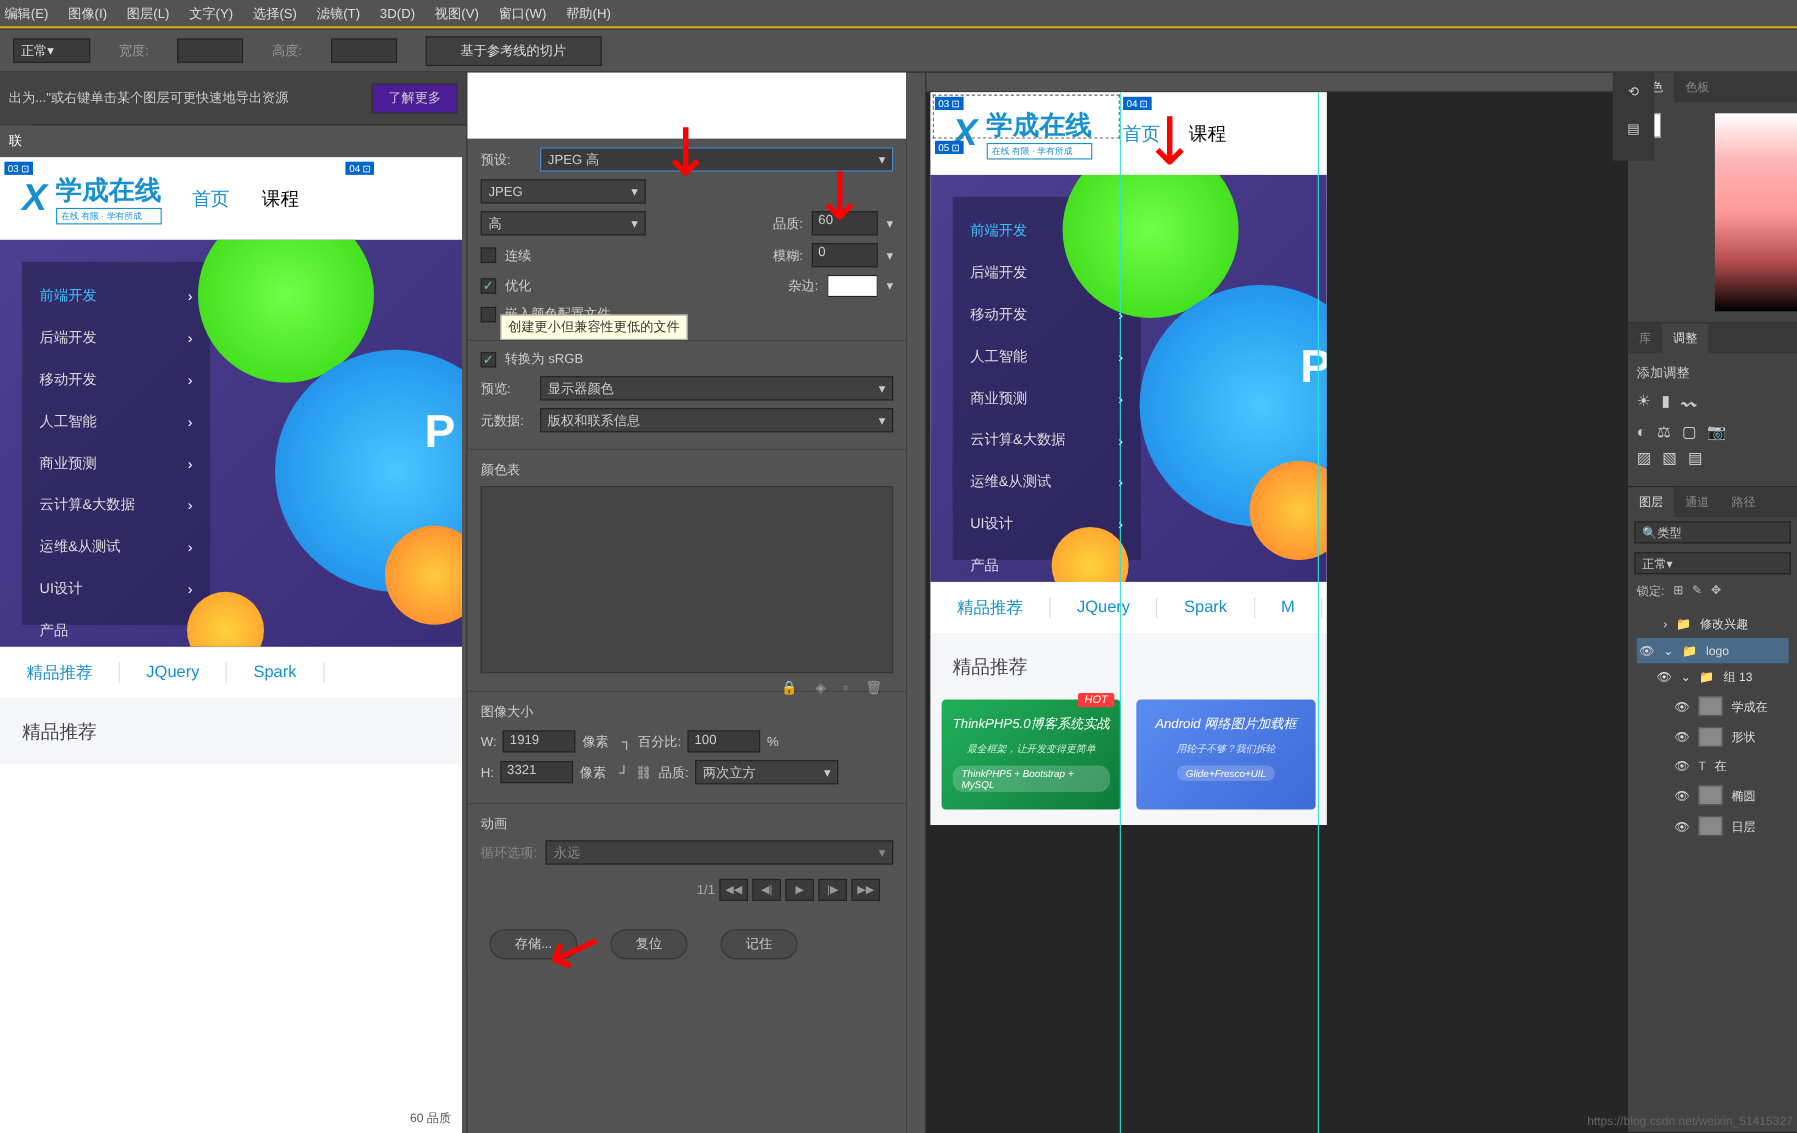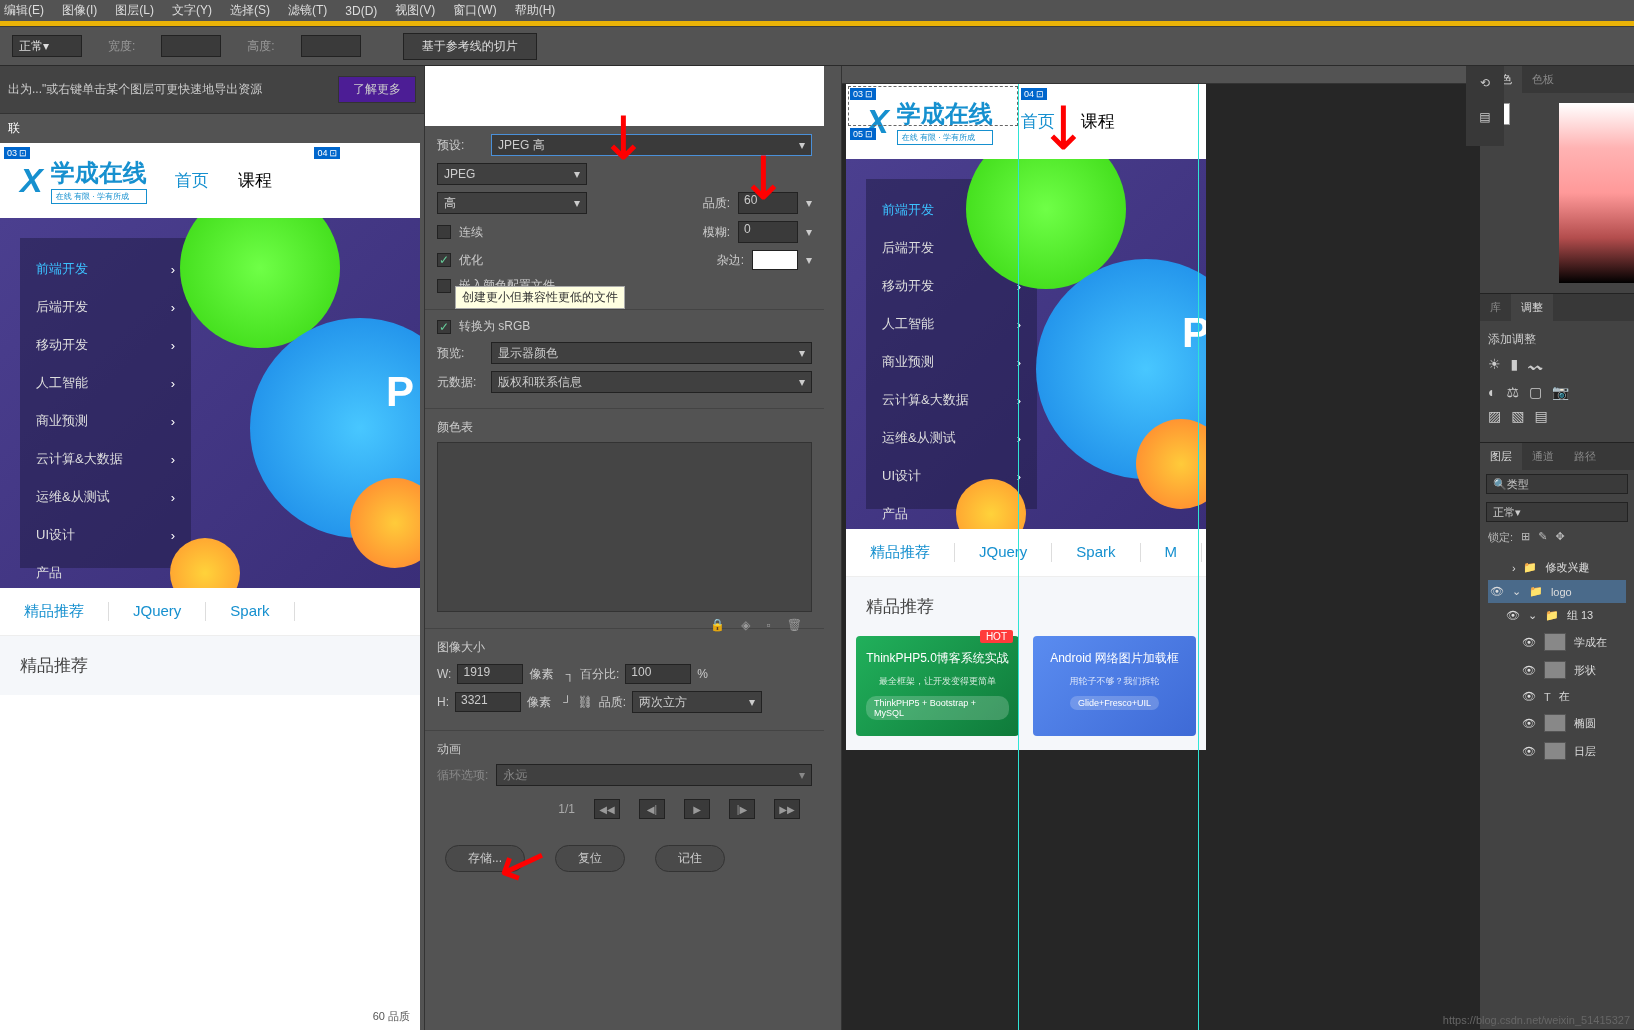--- a/index.html
+++ b/index.html
@@ -1,27 +1,27 @@
 <!DOCTYPE html>
 <html><head>
 <meta charset="utf-8">
 <style>
 * { margin:0; padding:0; box-sizing:border-box; font-family:"Microsoft YaHei",sans-serif; }
 body { background:#535353; color:#ccc; font-size:12px; overflow:hidden; width:1634px; height:1030px; position:relative; }
 
 
-.menubar { display:flex; height:26px; align-items:center; background:#535353; border-bottom:5px solid #eab308; padding:0 4px; }
+.menubar { display:flex; height:26px; align-items:center; background:#535353; border-bottom:2px solid #eab308; padding:0 4px; }
 .menubar span { margin-right:18px; color:#ddd; }
 
 
 .optbar { display:flex; height:40px; align-items:center; background:#535353; border-top:1px solid #3a3a3a; border-bottom:1px solid #2a2a2a; padding:0 12px; gap:26px; }
 .optbar .sel { background:#3a3a3a; border:1px solid #222; width:70px; height:22px; display:flex; align-items:center; padding:0 6px; color:#ddd; }
 .optbar .lab { color:#999; }
 .optbar .inp { background:#3a3a3a; border:1px solid #222; width:60px; height:22px; }
-.optbar .btn { background:#404040; border:1px solid #222; padding:4px 18px; color:#ddd;margin-left:16px; }
+.optbar .btn { background:#404040; border:1px solid #222; padding:4px 31px; color:#ddd; }
 
 
 .main { display:flex; height:calc(100% - 66px); }
 
 
 .leftcol { width:424px; background:#535353; display:flex; flex-direction:column; }
 .tip { background:#434343; color:#ccc; padding:10px 8px; display:flex; align-items:center; justify-content:space-between; border-bottom:1px solid #333; }
 .tip .linkbtn { background:#4c1d95; border:1px solid #333; padding:4px 14px;margin-left:36px; }
 .leftcol .tab { background:#535353; padding:6px 8px; color:#fff; width:30px; }
 .preview1 { background:#fff; width:420px; flex:1; position:relative; overflow:hidden; }
@@ -39,21 +39,21 @@
 .row .swatch { width:46px; height:20px; background:#fff; border:1px solid #222; }
 .tooltip { background:#ffffe1; border:1px solid #aaa; color:#333; padding:2px 6px; position:absolute; left:30px; top:220px; z-index:10; font-size:12px; }
 .colortable { height:220px; background:#535353; border-bottom:1px solid #444; padding:10px 12px; }
 .ctbox { background:#454545; border:1px solid #333; height:170px; margin-top:6px; }
 .ctbar { display:flex; justify-content:flex-end; gap:16px; padding:6px 10px; color:#999; }
 .imgsize { padding:10px 12px; border-bottom:1px solid #444; }
 .imgsize .row { gap:6px; }
 .imgsize .txtin { background:#3a3a3a; border:1px solid #222; width:66px; height:20px; padding:0 5px; color:#ccc; }
 .imgsize .unit { color:#ccc; width:30px; }
 .anim { padding:10px 12px; }
-.player { display:flex; align-items:center; gap:19px; padding:6px 12px; justify-content:flex-end; }
+.player { display:flex; align-items:center; gap:4px; padding:6px 12px; justify-content:flex-end; }
 .player .pbtn { background:#3a3a3a; border:1px solid #222; width:26px; height:20px; display:flex; align-items:center; justify-content:center; color:#999; font-size:10px; }
 .bottombtns { display:flex; gap:30px; padding:10px 20px; background:#535353; }
 .bottombtns .rnd { background:#4a4a4a; border:1px solid #333; border-radius:14px; padding:4px 22px; color:#ccc; }
 
 
 .canvaswrap { flex:1; background:#262626; position:relative; overflow:hidden; }
 .ruler-h { position:absolute; top:0; left:18px; right:0; height:18px; background:#535353; border-bottom:1px solid #333; }
 .ruler-v { position:absolute; top:0; left:0; bottom:0; width:18px; background:#535353; border-right:1px solid #333; }
 .canvas { position:absolute; top:18px; left:18px; right:0; bottom:0; background:#262626; }
 
@@ -73,21 +73,21 @@
 .side li::after { content:"›"; color:#fff; }
 .circle { border-radius:50%; position:absolute; }
 .c1 { background:radial-gradient(circle,#6fff47,#35d40f); width:160px; height:160px; top:-30px; right:80px; }
 .c2 { background:radial-gradient(circle,#48c7ff,#1581e4); width:220px; height:220px; right:-50px; top:100px; }
 .c3 { background:radial-gradient(circle,#ffcb3a,#ff7e2e); width:90px; height:90px; right:-20px; bottom:20px; }
 .c4 { background:radial-gradient(circle,#ffd23a,#ff972e); width:70px; height:70px; bottom:-20px; right:180px; }
 .tabs { display:flex; background:#fff; padding:14px 0; border-bottom:1px solid #eee; }
 .tabs span { padding:0 24px; border-right:1px solid #ddd; color:#1690cf; font-size:15px; }
 .section { background:#f5f7fa; padding:18px 20px; color:#444; font-size:17px; }
 .cards { display:flex; gap:14px; padding:0 10px 14px; background:#f5f7fa; }
-.card { flex:1; height:100px; border-radius:4px; padding:14px 10px; font-size:12px; color:#fff; display:flex; flex-direction:column; align-items:center; gap:8px; position:relative; }
+.card { flex:1; height:100px; border-radius:4px; padding:14px 10px; font-size:12px; color:#fff; display:flex; flex-direction:column; align-items:center; gap:8px; position:relative;font-style:italic; }
 .card1 { background:linear-gradient(135deg,#21b05b,#0f7a3a); }
 .card2 { background:linear-gradient(135deg,#5a8cf0,#3e6ad6); }
 .hotbadge { position:absolute; top:-6px; right:6px; background:#ff3b3b; color:#fff; padding:1px 6px; font-size:10px; border-radius:2px; }
 .cardmeta { font-size:9px; opacity:.8; }
 .cardpill { background:rgba(255,255,255,.2); border-radius:10px; padding:2px 8px; font-size:9px; }
 .slice-tab { position:absolute; background:#0066cc; color:#fff; font-size:9px; padding:1px 3px; display:flex; gap:2px; }
 .ptxt { position:absolute; color:#fff; font-size:42px; font-weight:bold; }
 .fullpanels { position:absolute; right:0; top:66px; bottom:0; width:154px; background:#434343; display:flex; flex-direction:column; }
 .panelgrp { border-bottom:1px solid #222; }
 .paneltabs { display:flex; background:#383838; }

